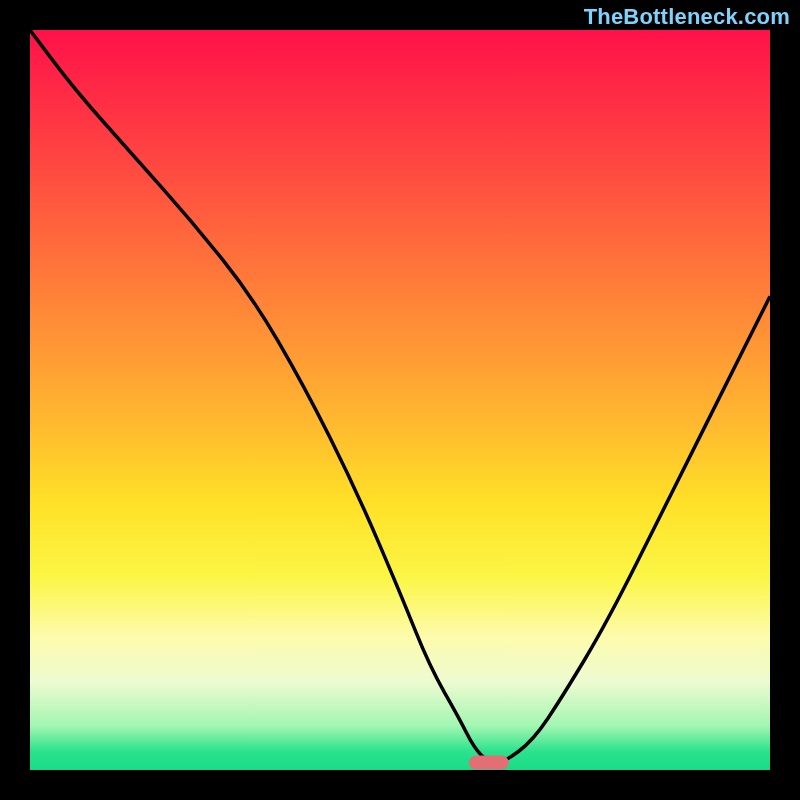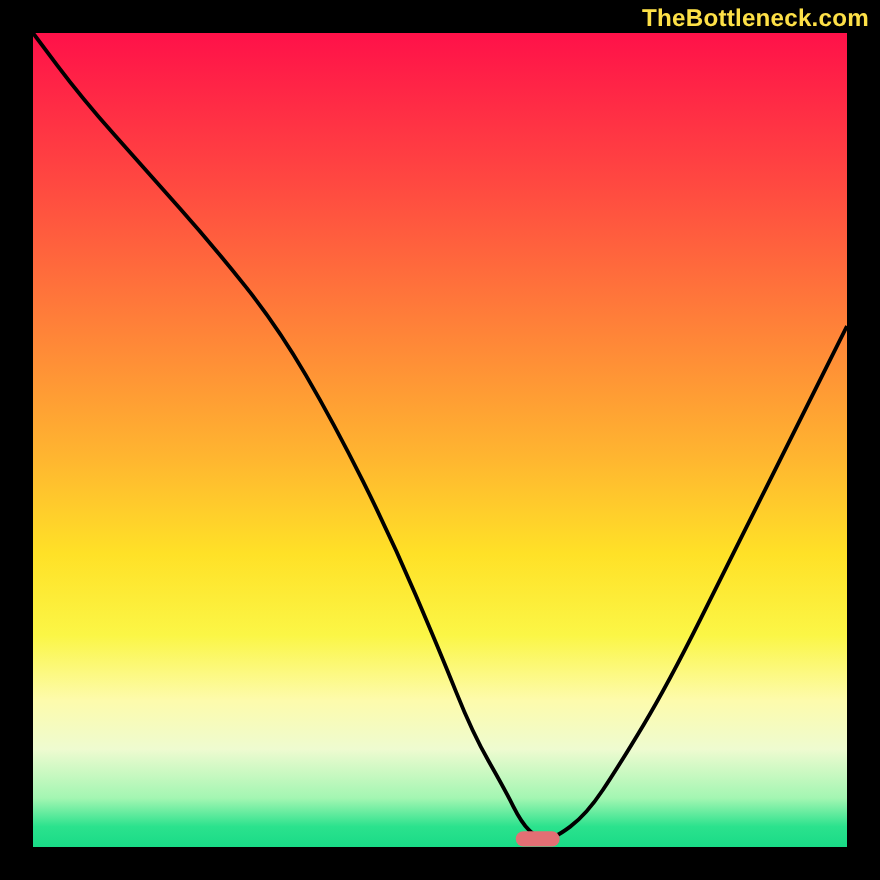--- a/index.html
+++ b/index.html
@@ -19,21 +19,21 @@
   svg {
     display: block;
   }
   .watermark {
     position: absolute;
     top: 4px;
     right: 10px;
     font-family: Arial, Helvetica, sans-serif;
     font-size: 22px;
     font-weight: 600;
-    color: #fde047;
+    color: #7dd3fc;
     letter-spacing: 0.2px;
   }
 </style>
 </head>
 <body>
 
 <div class="chart-wrap">
 
   <svg id="chart-svg" width="800" height="800" viewBox="0 0 800 800">
     <defs>

